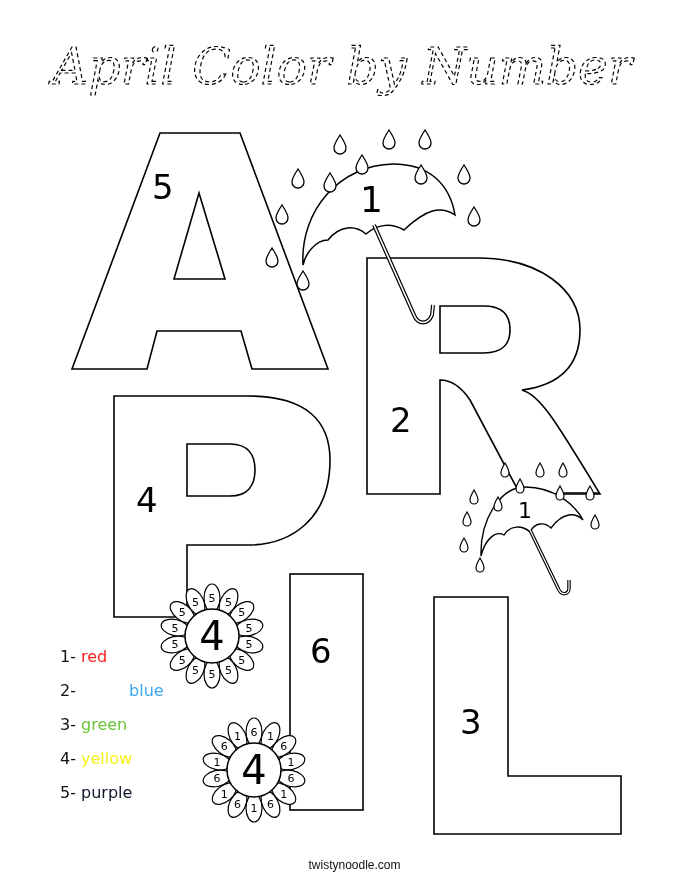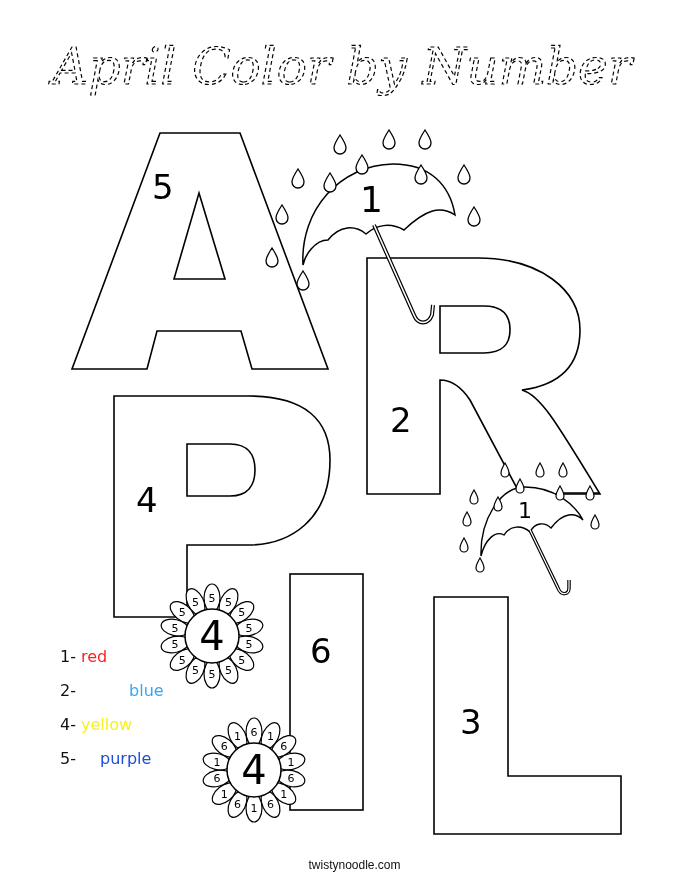--- a/index.html
+++ b/index.html
@@ -160,17 +160,18 @@
       <ellipse cx="237.51241791353277" cy="735.7631830197081" rx="14" ry="8" transform="rotate(244.28571428571428 237.51241791353277 735.7631830197081)" fill="#fff" stroke="#000" stroke-width="1.2"></ellipse>
       <text x="237.51241791353277" y="739.7631830197081" text-anchor="middle" font-size="11">1</text>
       <circle cx="254" cy="770" r="27" fill="#fff" stroke="#000" stroke-width="1.5"></circle>
       <text x="254" y="784" text-anchor="middle" font-size="40">4</text>
     </g>
 </svg>
 
 <div class="legend">
   <div class="legend-row"><span class="legend-num">1-</span> <span class="legend-color" style="color: rgb(255, 31, 31);">red</span></div>
   <div class="legend-row"><span class="legend-num">2-</span> <span class="legend-color" style="color: rgb(58, 166, 242); margin-left: 48px;">blue</span></div>
+  <div class="legend-row"><span class="legend-num">3-</span> <span class="legend-color" style="color: rgb(108, 196, 58);">green</span></div>
   <div class="legend-row"><span class="legend-num">4-</span> <span class="legend-color" style="color: rgb(247, 242, 27);">yellow</span></div>
-  <div class="legend-row"><span class="legend-num">5-</span> <span class="legend-color" style="color: #1d4ed8; margin-left: 19px;">purple</span></div>
+  <div class="legend-row"><span class="legend-num">5-</span> <span class="legend-color" style="color: #0f172a;">purple</span></div>
 </div>
 
 <div class="footer">twistynoodle.com</div>
 
 </body></html>

